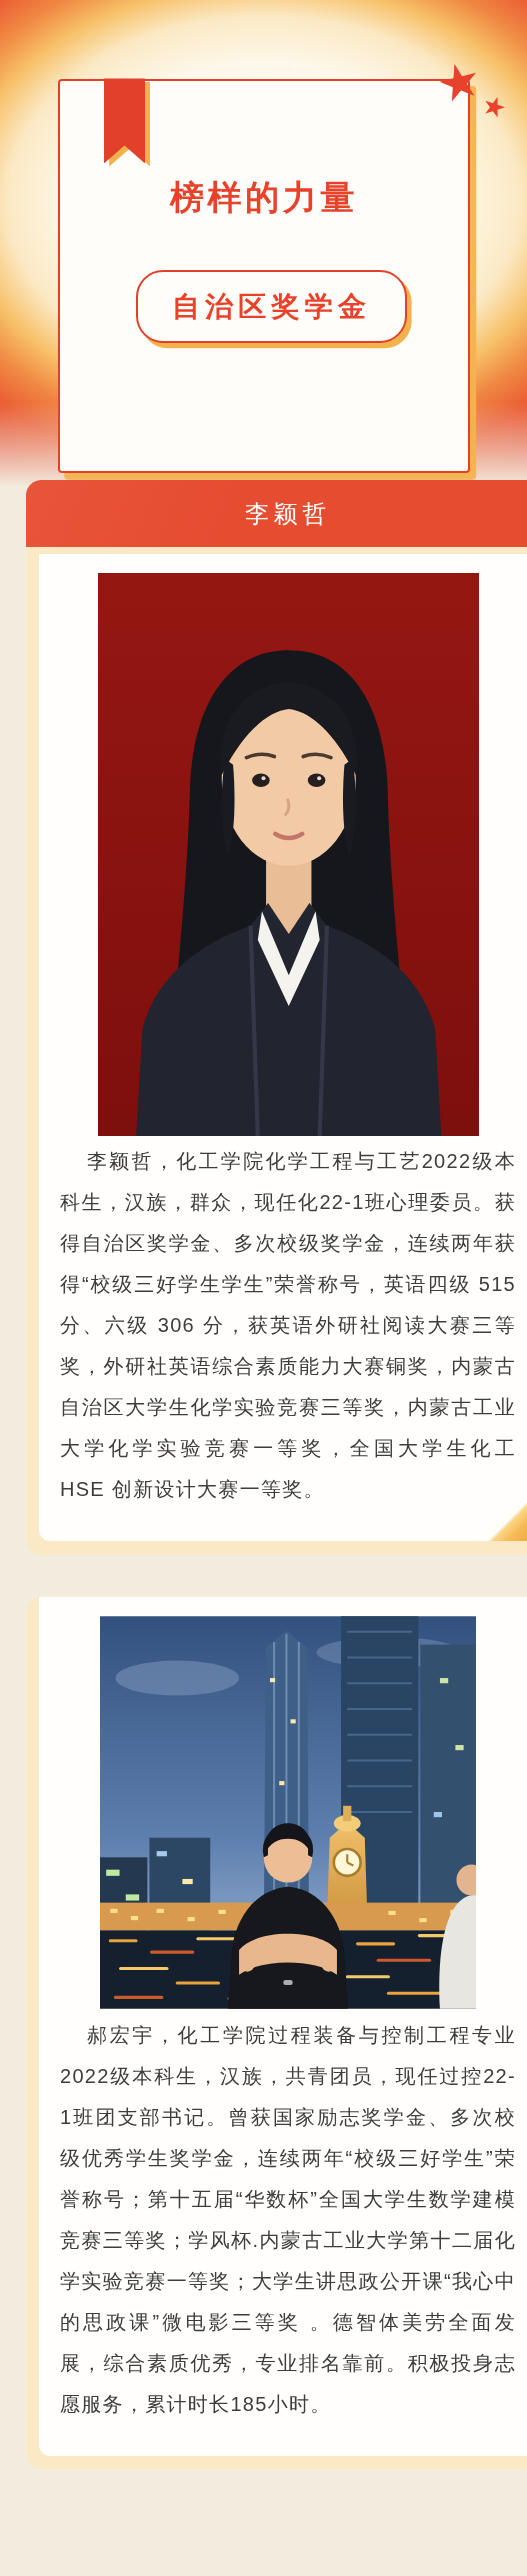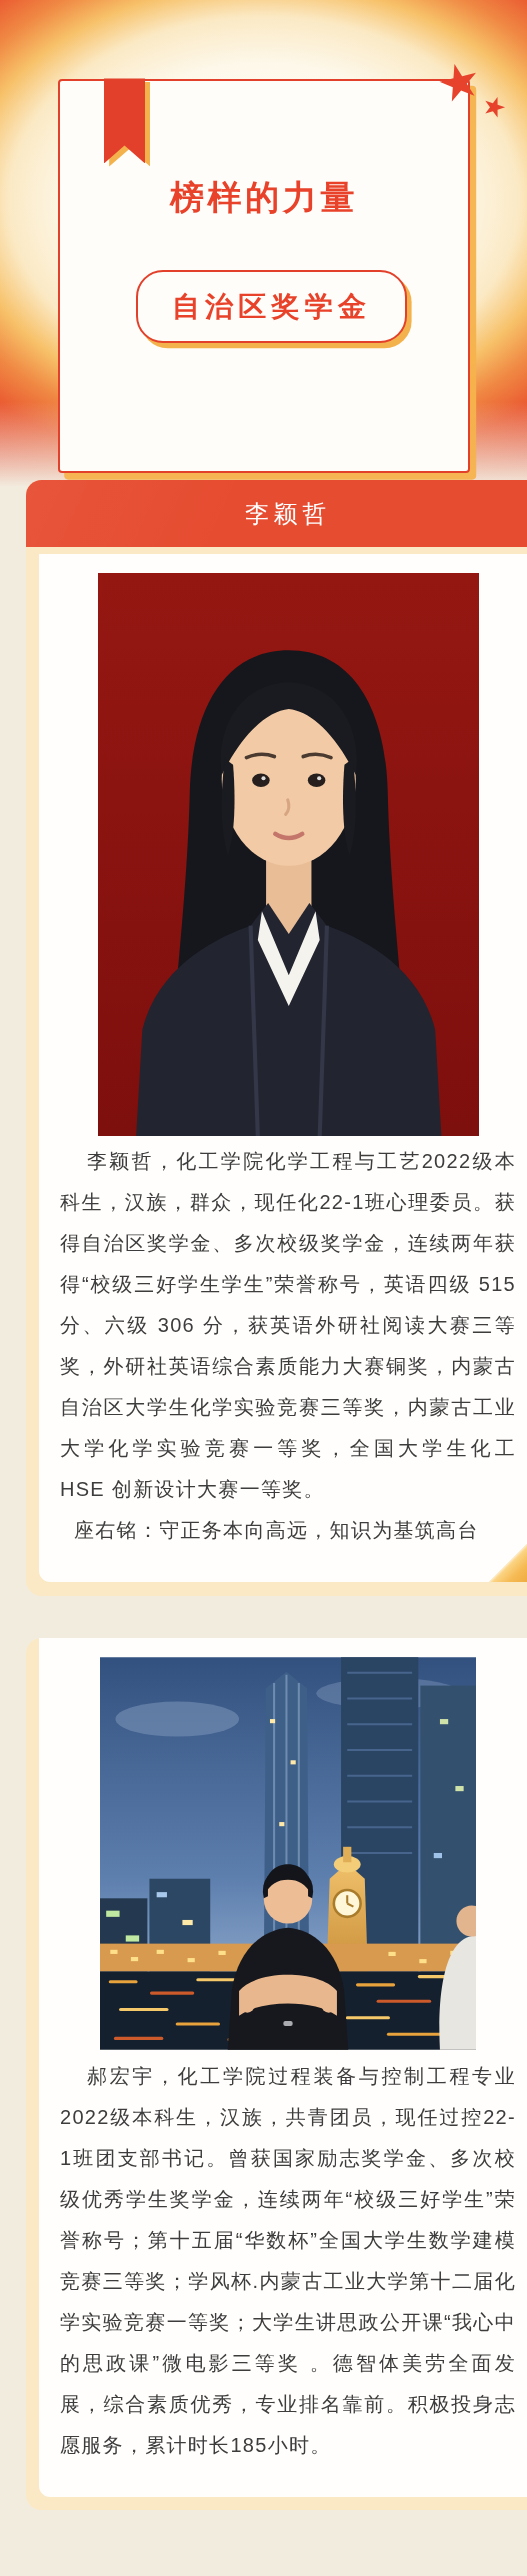--- a/index.html
+++ b/index.html
@@ -131,21 +131,20 @@
           <path d="M74,1092 L86,886 C116,762 232,706 296,684 L330,640 L410,640 L444,684 C508,706 624,762 654,886 L666,1092 Z" fill="#222430"></path>
 
           <path d="M318,656 L370,780 L422,656 L430,712 L370,840 L310,712 Z" fill="#f4f3ee"></path>
           <path d="M330,640 L370,700 L410,640 Z" fill="#e9bd96"></path>
 
           <path d="M296,684 C300,820 306,960 310,1092" stroke="#343748" stroke-width="8" fill="none"></path>
           <path d="M444,684 C440,820 434,960 430,1092" stroke="#343748" stroke-width="8" fill="none"></path>
         </svg>
 
         <p class="bio">李颖哲，化工学院化学工程与工艺2022级本科生，汉族，群众，现任化22-1班心理委员。获得自治区奖学金、多次校级奖学金，连续两年获得“校级三好学生学生”荣誉称号，英语四级 515分、六级 306 分，获英语外研社阅读大赛三等奖，外研社英语综合素质能力大赛铜奖，内蒙古自治区大学生化学实验竞赛三等奖，内蒙古工业大学化学实验竞赛一等奖，全国大学生化工 HSE 创新设计大赛一等奖。</p>
-        <p class="motto">座右铭：守正务本向高远，知识为基筑高台</p>
         <span class="fold"></span>
       </div>
     </section>
 
     <section class="member-card card-1">
       <div class="member-body">
 
         <svg class="photo" width="376" height="393" viewBox="0 0 730 762">
           <defs>
             <linearGradient id="sky2" x1="0" y1="0" x2="0" y2="1">

